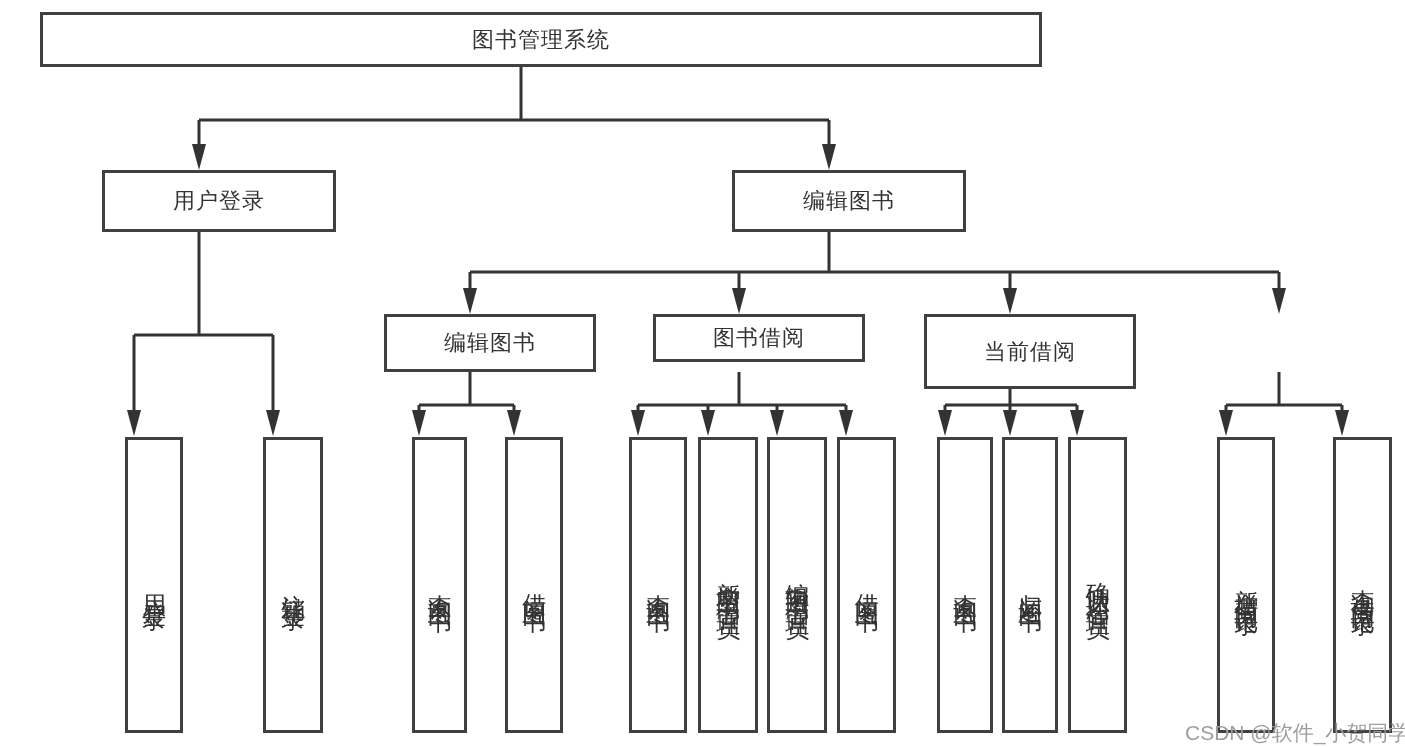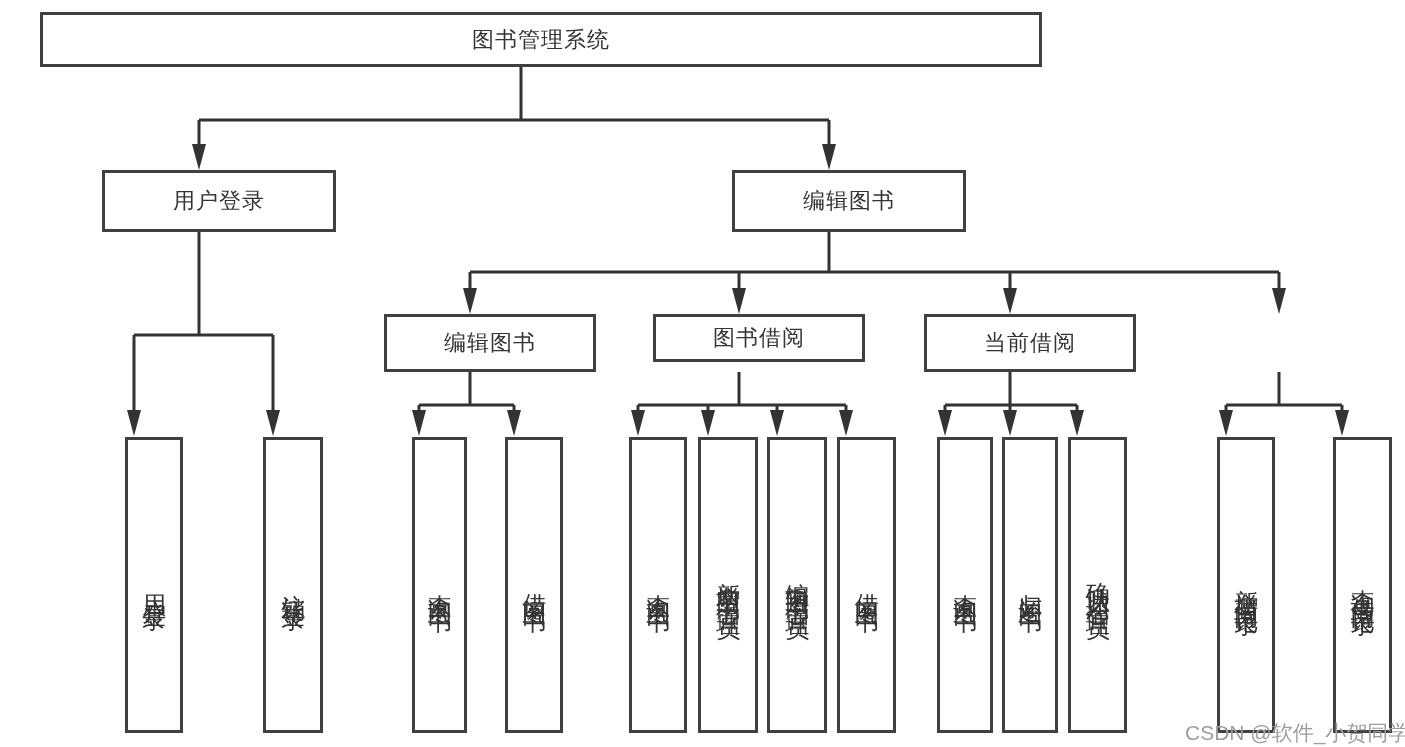--- a/index.html
+++ b/index.html
@@ -95,21 +95,21 @@
   <div class="node h" style="left:712px;top:170px;width:234px;height:62px">
     <span>编辑图书</span>
   </div>
 
   <div class="node h" style="left:364px;top:314px;width:212px;height:58px">
     <span>编辑图书</span>
   </div>
   <div class="node h" style="left:633px;top:314px;width:212px;height:48px">
     <span>图书借阅</span>
   </div>
-  <div class="node h" style="left:904px;top:314px;width:212px;height:58px">
+  <div class="node h" style="left:904px;top:314px;width:212px;height:75px">
     <span>当前借阅</span>
   </div>
 
   <div class="node v" style="left:105px;top:437px;width:58px;height:296px">
     <span>用户登录</span>
   </div>
   <div class="node v" style="left:243px;top:437px;width:60px;height:296px">
     <span>注销登录</span>
   </div>
 

